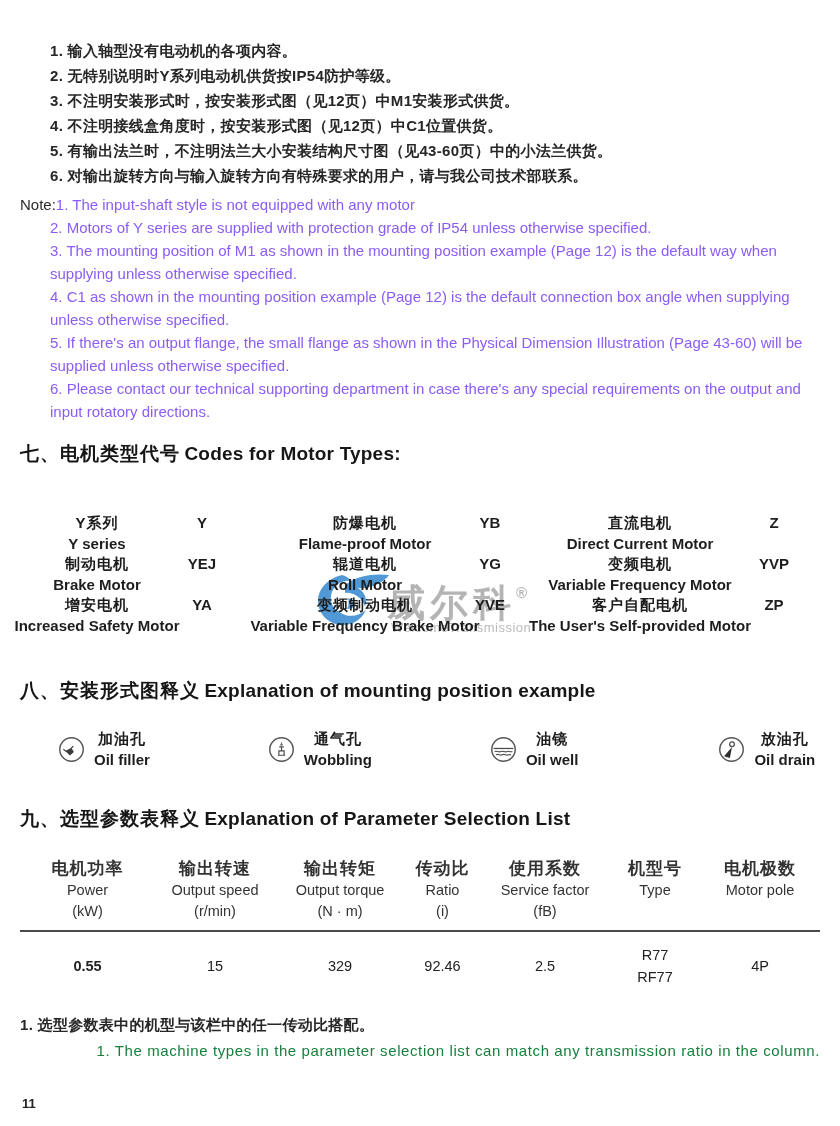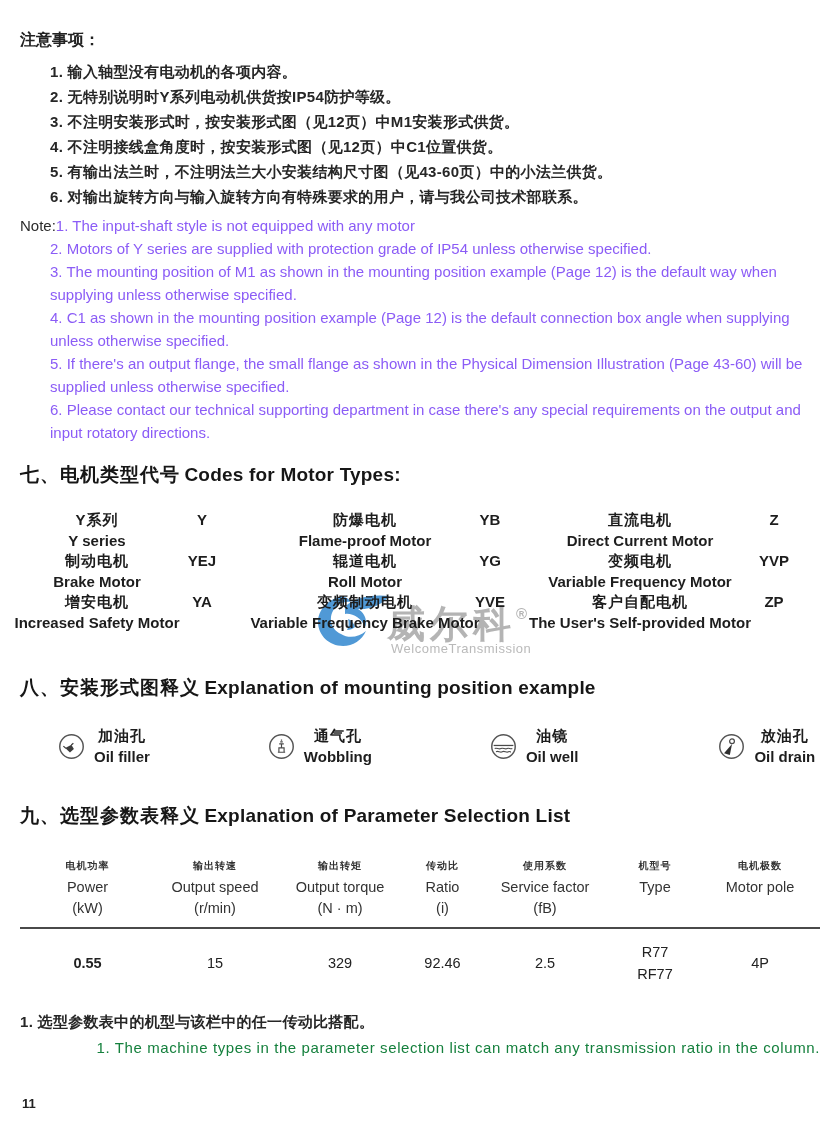--- a/index.html
+++ b/index.html
@@ -58,21 +58,21 @@
   .sec9-heading { margin-top: 36px; }
 
   
   .codes-wrap { position: relative; }
   .codes-row {
     position: relative;
     z-index: 1;
     display: flex;
     margin-top: 22px;
   }
-  .codes-group { display: flex; flex-direction: column; }
+  .codes-group { display: flex; flex-direction: column; margin-top: 24px; }
   .codes-group.g1 { width: 210px; }
   .codes-group.g2 { width: 250px; margin-left: 40px; }
   .codes-group.g3 { width: 268px; margin-left: 20px; }
   .code-entry { display: grid; }
   .g1 .code-entry { grid-template-columns: 154px 56px; }
   .g2 .code-entry { grid-template-columns: 190px 60px; }
   .g3 .code-entry { grid-template-columns: 200px 68px; }
   .code-cn, .code-en, .code-val {
     font-size: 15px;
     font-weight: 700;
@@ -126,21 +126,21 @@
 
   
   .param-table { margin-top: 26px; width: 800px; }
   .param-header {
     display: grid;
     grid-template-columns: 135px 120px 130px 75px 130px 90px 120px;
     border-bottom: 2px solid #4a4a4a;
     padding-bottom: 8px;
   }
   .ph-cell { text-align: center; }
-  .ph-cn { font-size: 10px; font-weight: 600; line-height: 22px; color: #333; letter-spacing: 1px; }
+  .ph-cn { font-size: 17px; font-weight: 600; line-height: 22px; color: #333; letter-spacing: 1px; }
   .ph-en { font-size: 14.5px; line-height: 21px; color: #333; }
   .ph-unit { font-size: 14.5px; line-height: 21px; color: #333; }
   .param-row {
     display: grid;
     grid-template-columns: 135px 120px 130px 75px 130px 90px 120px;
     margin-top: 12px;
     align-items: center;
   }
   .pr-cell { text-align: center; font-size: 14.5px; color: #222; line-height: 22px; }
   .pr-cell.bold { font-weight: 700; }
@@ -165,21 +165,20 @@
     font-weight: 700;
     color: #222;
   }
 </style>
 </head>
 <body>
 
 <div class="page">
 
   <div>
-    <div class="notes-heading">注意事项：</div>
     <div class="cn-notes">
       <div class="cn-note-item">1. 输入轴型没有电动机的各项内容。</div>
       <div class="cn-note-item">2. 无特别说明时Y系列电动机供货按IP54防护等级。</div>
       <div class="cn-note-item">3. 不注明安装形式时，按安装形式图（见12页）中M1安装形式供货。</div>
       <div class="cn-note-item">4. 不注明接线盒角度时，按安装形式图（见12页）中C1位置供货。</div>
       <div class="cn-note-item">5. 有输出法兰时，不注明法兰大小安装结构尺寸图（见43-60页）中的小法兰供货。</div>
       <div class="cn-note-item">6. 对输出旋转方向与输入旋转方向有特殊要求的用户，请与我公司技术部联系。</div>
     </div>
     <div class="en-notes">
       <div class="en-note-first">

